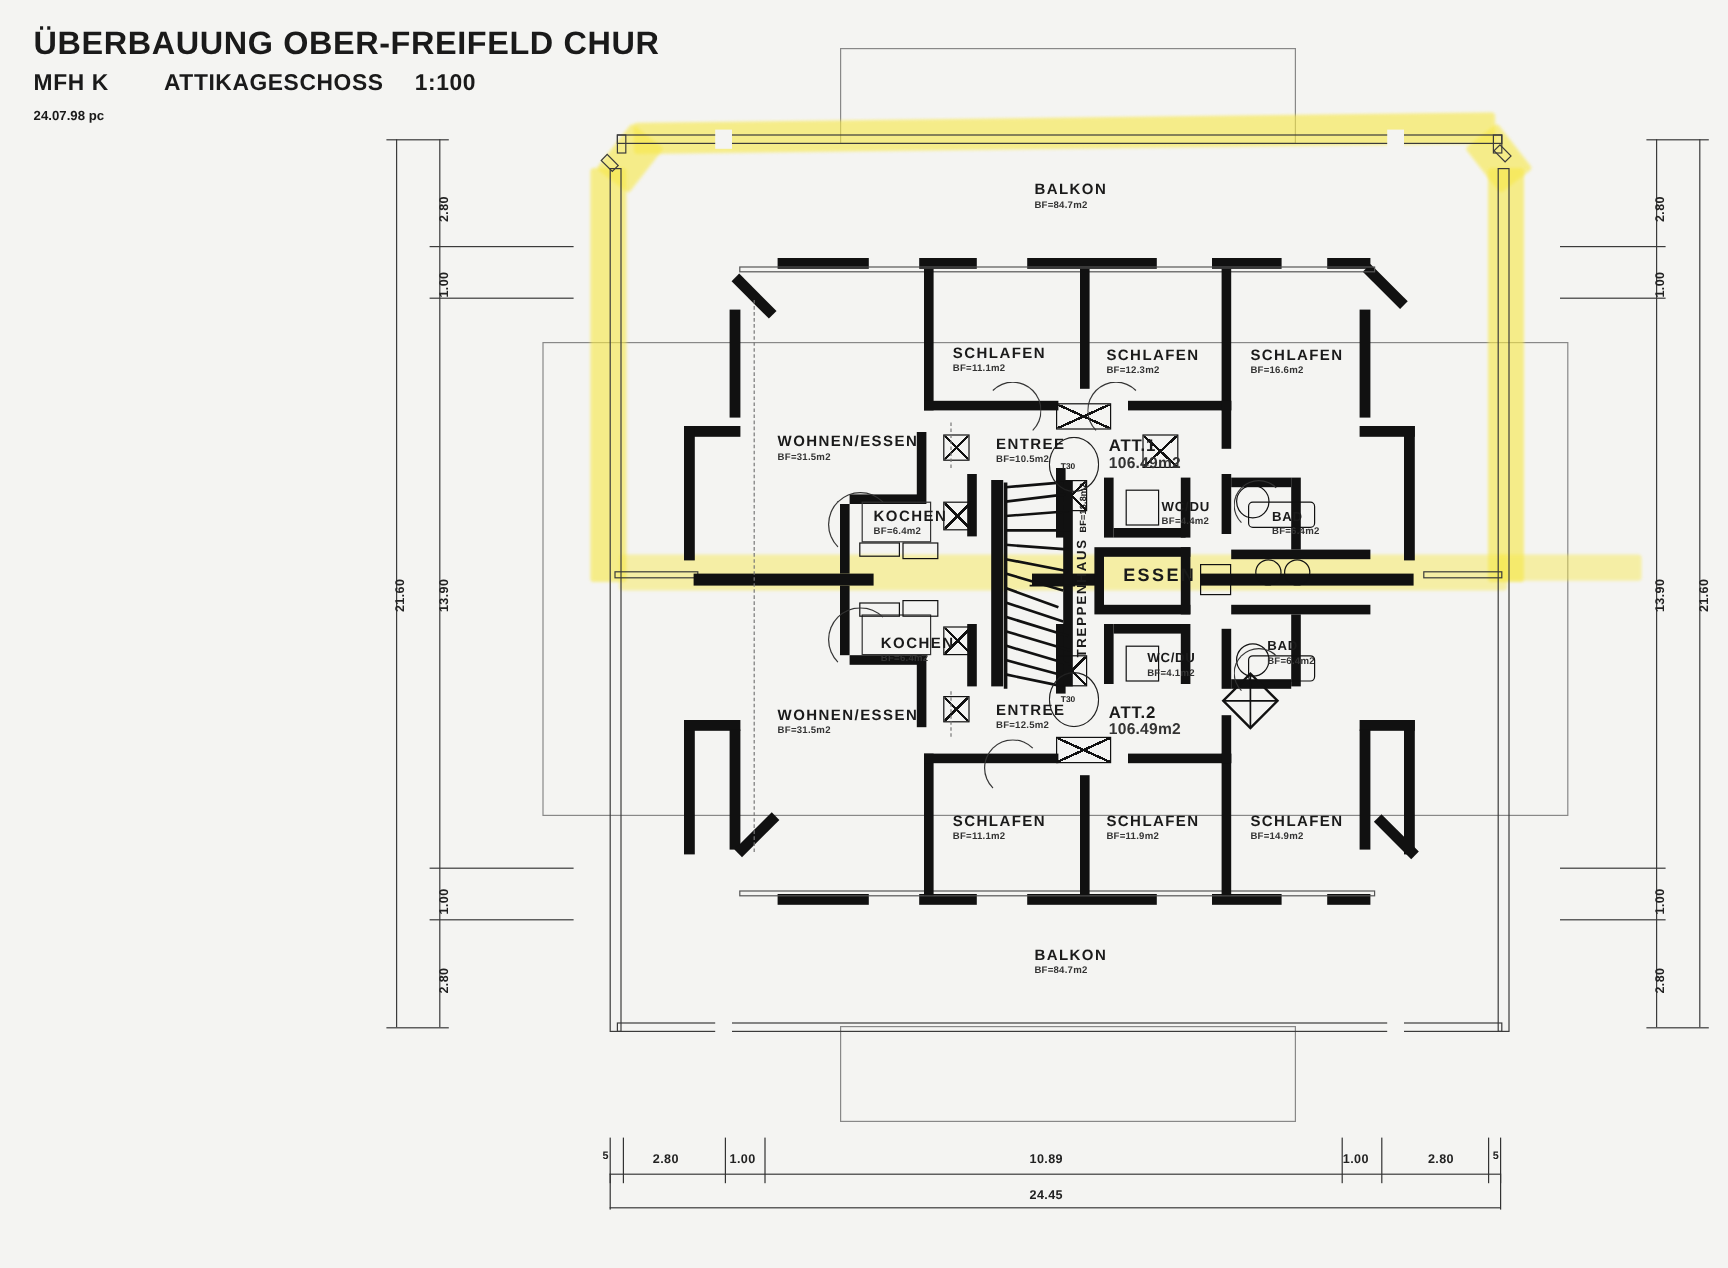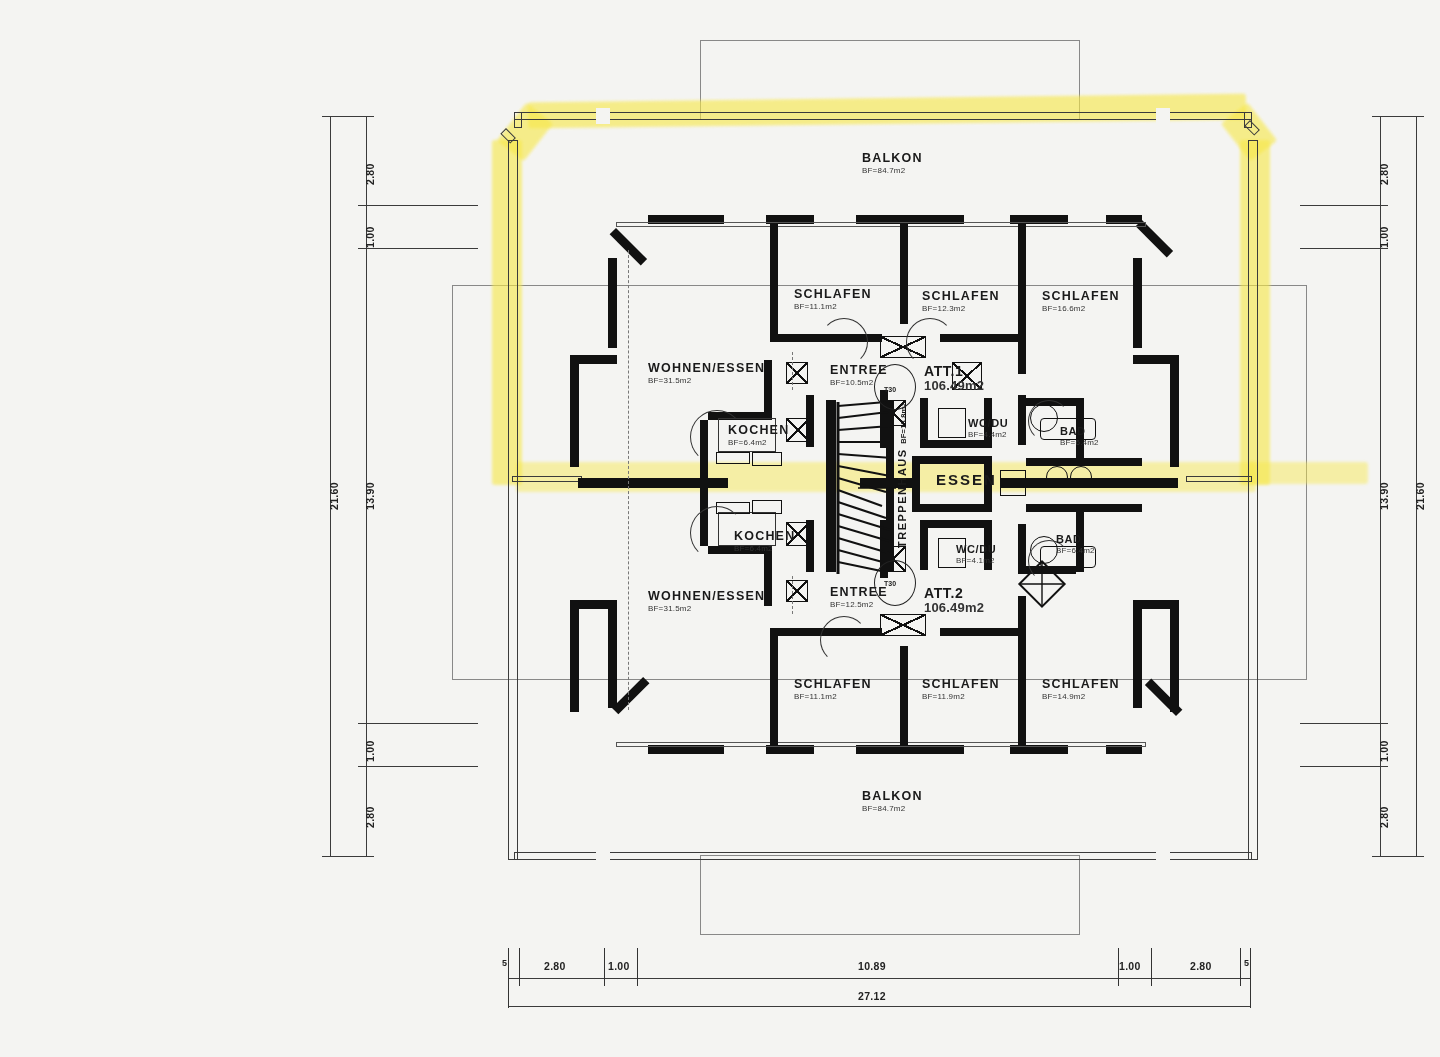--- a/index.html
+++ b/index.html
@@ -21,21 +21,21 @@
   .thin{position:absolute;border:1px solid #555;box-sizing:border-box;}
   .thin2{position:absolute;border:1px solid #3b3b3b;box-sizing:border-box;}
 
   
   .dim{position:absolute;font-size:10.5px;font-weight:700;color:#222;letter-spacing:.3px;white-space:nowrap;}
   .dimv{transform-origin:left top;transform:rotate(-90deg);}
 
   
   .room{position:absolute;white-space:nowrap;}
   .room .nm{font-size:12.5px;font-weight:700;letter-spacing:1.2px;color:#1a1a1a;line-height:1;}
-  .room .bf{font-size:8px;font-weight:400;letter-spacing:.2px;color:#333;margin-top:2px;line-height:1;}
+  .room .bf{font-size:8px;font-weight:700;letter-spacing:.2px;color:#333;margin-top:2px;line-height:1;}
   .room.big .nm{font-size:14px;letter-spacing:.6px;}
   .room.big .bf{font-size:13px;font-weight:700;margin-top:1px;}
 
   .vtext{position:absolute;transform-origin:left top;transform:rotate(-90deg);
          font-size:11px;font-weight:700;letter-spacing:1.5px;white-space:nowrap;}
   .vtext .sub{font-size:7.5px;letter-spacing:.2px;}
 
   
   .marker{position:absolute;background:#f7e84a;opacity:.62;filter:blur(1.4px);border-radius:3px;}
   .marker.soft{opacity:.45;}
@@ -51,20 +51,25 @@
   .arc{position:absolute;border:1.4px solid #333;border-color:#333 transparent transparent #333;border-radius:50%;}
   .circ{position:absolute;border:1.5px solid #111;border-radius:50%;}
   .sq{position:absolute;border:1.5px solid #111;box-sizing:border-box;}
   .tick{position:absolute;width:1px;background:#333;}
   .t30{position:absolute;font-size:7px;font-weight:700;color:#222;}
 </style>
 </head>
 <body>
 
 <div id="title-block">
+  <div class="t1">ÜBERBAUUNG OBER-FREIFELD CHUR</div>
+  <div class="t2">
+    <span>MFH K</span><span class="gap"></span><span>ATTIKAGESCHOSS</span><span class="gap2"></span><span>1:100</span>
+  </div>
+  <div class="t3">24.07.98 pc</div>
 </div>
 
 <div>
   <div class="ln vl" style="left:330px;top:116px;height:740px;"></div>
   <div class="ln vl" style="left:366px;top:116px;height:740px;"></div>
   <div class="ln hl" style="left:322px;top:116px;width:52px;"></div>
   <div class="ln hl" style="left:358px;top:205px;width:120px;"></div>
   <div class="ln hl" style="left:358px;top:248px;width:120px;"></div>
   <div class="ln hl" style="left:358px;top:723px;width:120px;"></div>
   <div class="ln hl" style="left:358px;top:766px;width:120px;"></div>
@@ -418,14 +423,14 @@
   <div class="tick" style="left:508px;top:978px;height:30px;"></div>
   <div class="tick" style="left:1250px;top:978px;height:30px;"></div>
 
   <div class="dim" style="left:502px;top:958px;font-size:9px;">5</div>
   <div class="dim" style="left:544px;top:960px;">2.80</div>
   <div class="dim" style="left:608px;top:960px;">1.00</div>
   <div class="dim" style="left:858px;top:960px;">10.89</div>
   <div class="dim" style="left:1119px;top:960px;">1.00</div>
   <div class="dim" style="left:1190px;top:960px;">2.80</div>
   <div class="dim" style="left:1244px;top:958px;font-size:9px;">5</div>
-  <div class="dim" style="left:858px;top:990px;">27.12</div>
+  <div class="dim" style="left:858px;top:990px;">24.45</div>
 </div>
 
 </body></html>

